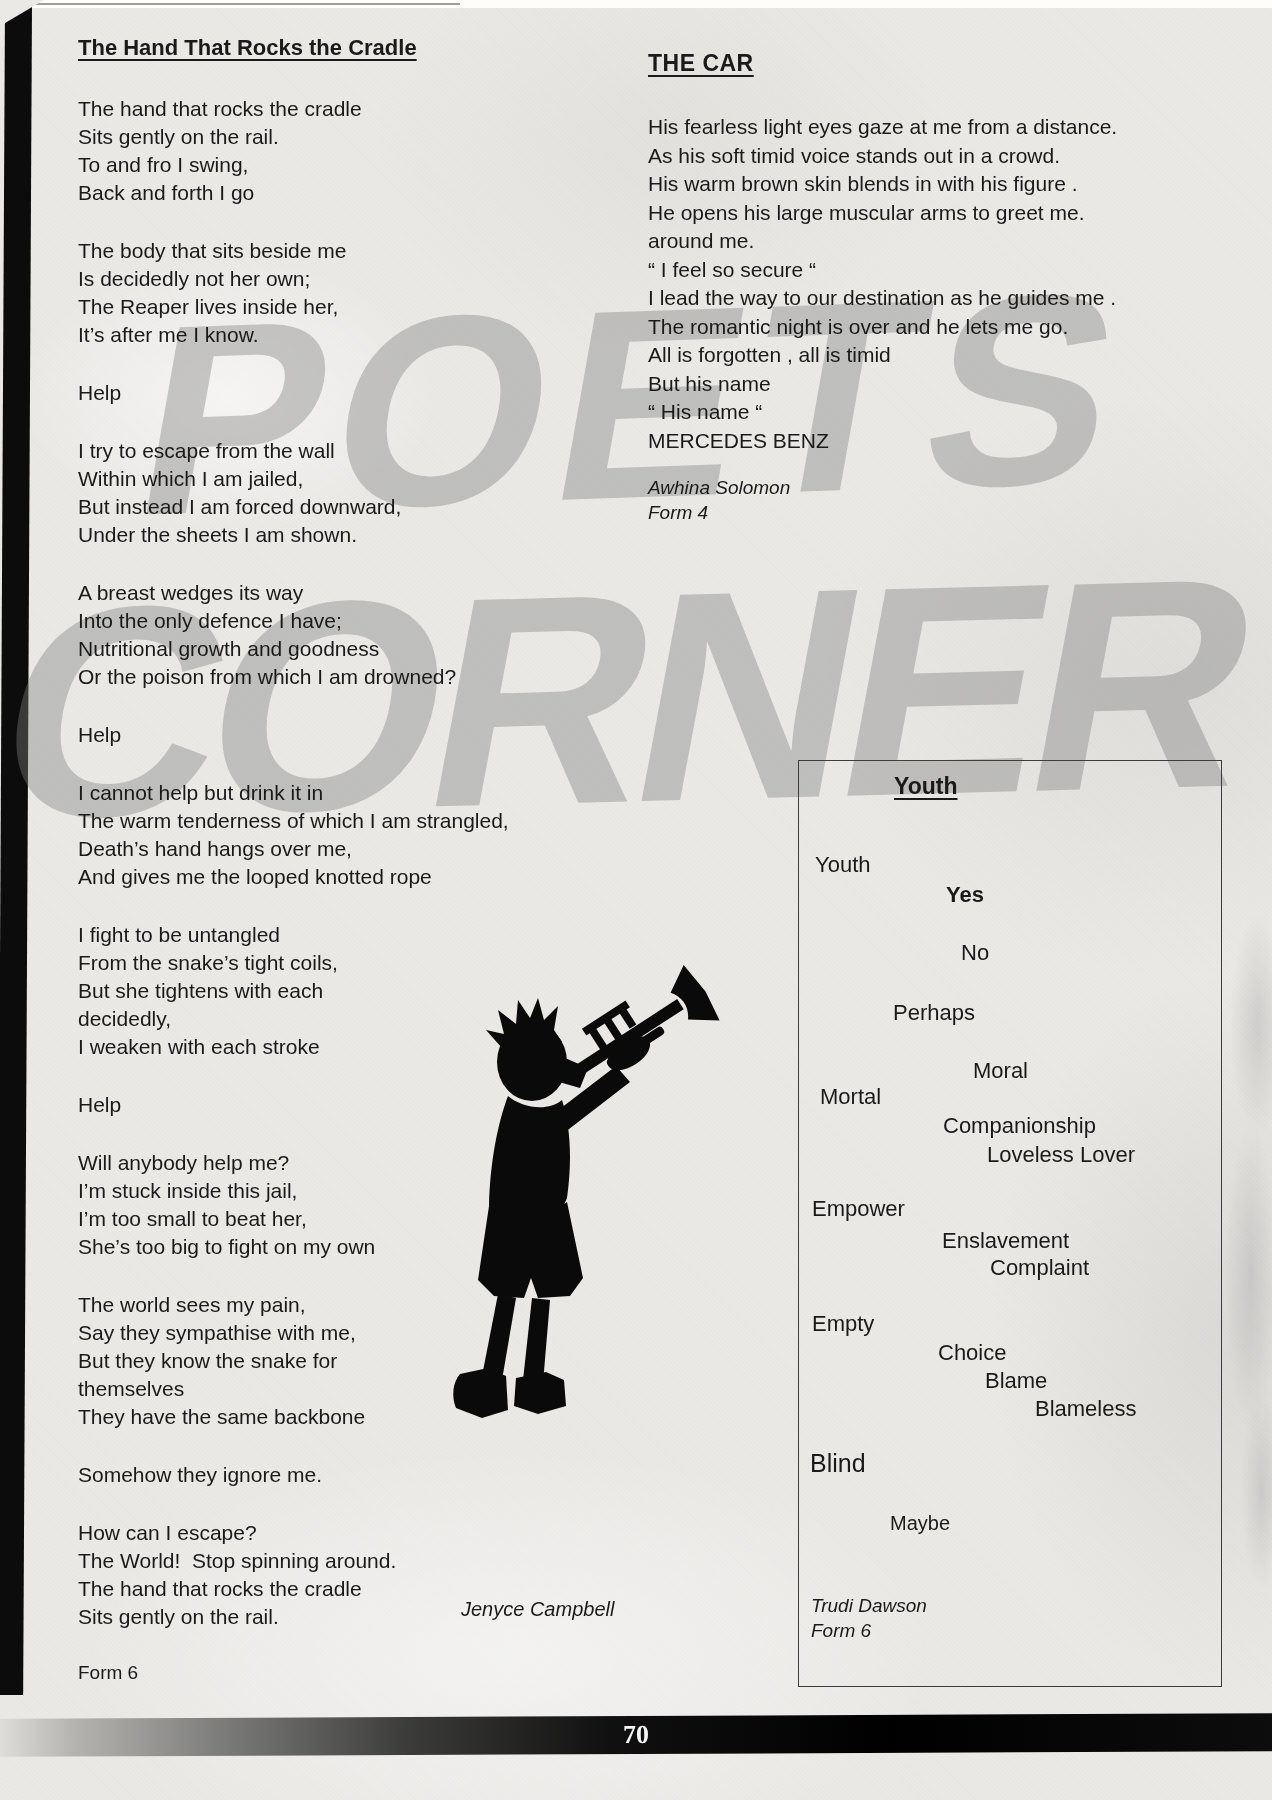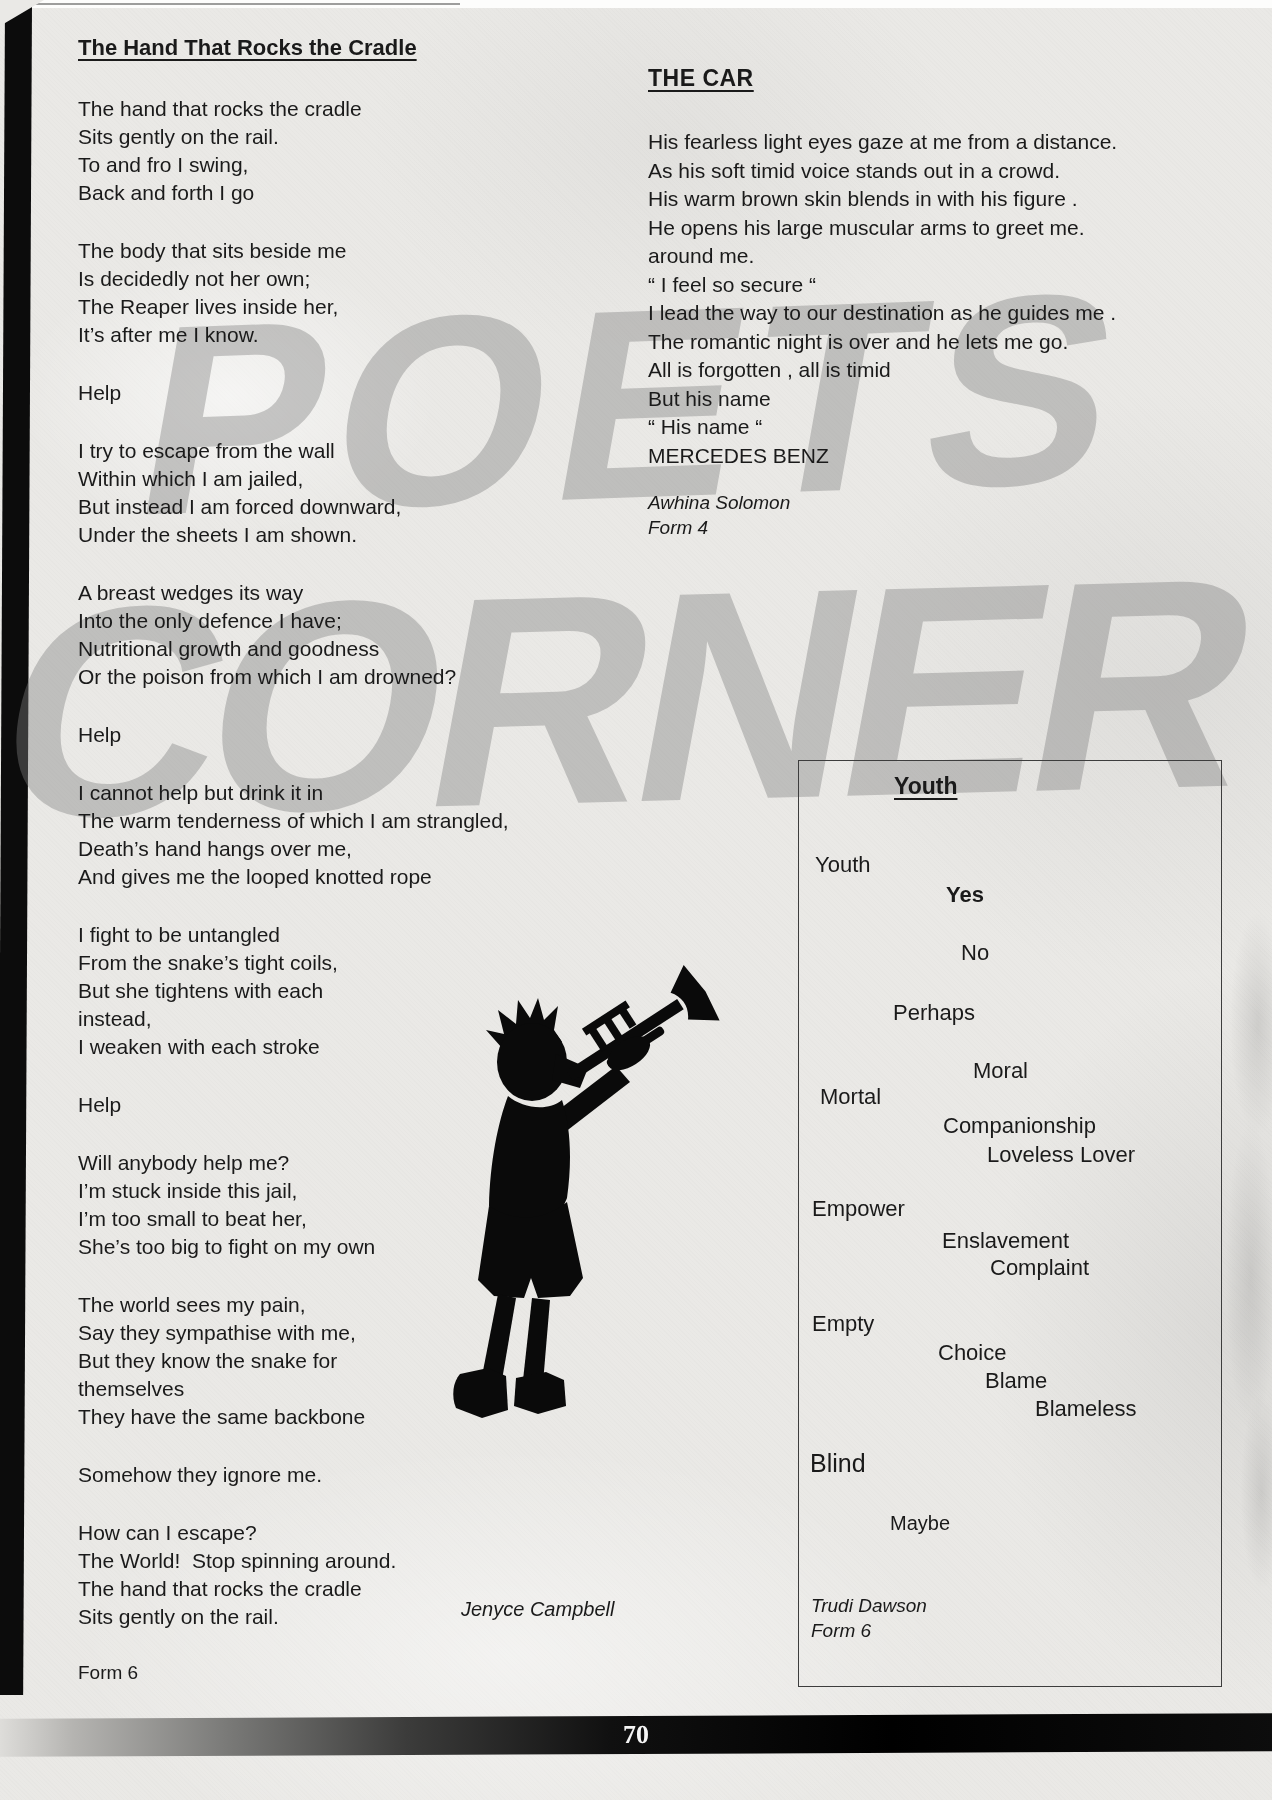--- a/index.html
+++ b/index.html
@@ -38,21 +38,21 @@
   
   .col{position:absolute;z-index:3;}
   .poem-title{font-weight:bold;font-size:22px;line-height:30px;
       text-decoration:underline;text-decoration-thickness:2px;text-underline-offset:4px;}
   .left-col{left:78px;top:33px;width:480px;}
   .left-col .poem-title{margin-bottom:32px;}
   .stanza{margin:0 0 30px 0;}
   .line{font-size:21px;line-height:28px;white-space:pre-wrap;}
   .form-upright{font-size:19px;line-height:24px;}
   .author-float{position:absolute;left:430px;top:1598px;font-style:italic;font-size:20px;z-index:3;margin-left:31px;}
-  .right-col{left:648px;top:48px;width:565px;margin-top:15px;}
+  .right-col{left:648px;top:48px;width:565px;}
   .right-col .poem-title{margin-bottom:35px;font-size:23px;letter-spacing:.5px;}
   .right-col .line{line-height:28.5px;}
   .author-block{margin-top:20px;font-style:italic;font-size:19px;line-height:25px;}
   
   .youth-box{position:absolute;left:798px;top:760px;width:422px;height:925px;
      border:1.5px solid #3d3d3d;z-index:3;background:transparent;}
   .youth-title{position:absolute;left:95px;top:12px;font-weight:bold;font-size:23px;
       text-decoration:underline;text-decoration-thickness:2px;text-underline-offset:4px;}
   .yword{position:absolute;font-size:22px;line-height:24px;white-space:nowrap;}
   .youth-author{position:absolute;left:12px;top:832px;font-style:italic;font-size:19px;line-height:25px;}
@@ -116,21 +116,21 @@
         <div class="stanza">
           <div class="line">I cannot help but drink it in</div>
           <div class="line">The warm tenderness of which I am strangled,</div>
           <div class="line">Death’s hand hangs over me,</div>
           <div class="line">And gives me the looped knotted rope</div>
         </div>
         <div class="stanza">
           <div class="line">I fight to be untangled</div>
           <div class="line">From the snake’s tight coils,</div>
           <div class="line">But she tightens with each</div>
-          <div class="line">instead,</div>
+          <div class="line">decidedly,</div>
           <div class="line">I weaken with each stroke</div>
         </div>
         <div class="stanza">
           <div class="line">Help</div>
         </div>
         <div class="stanza">
           <div class="line">Will anybody help me?</div>
           <div class="line">I’m stuck inside this jail,</div>
           <div class="line">I’m too small to beat her,</div>
           <div class="line">She’s too big to fight on my own</div>

